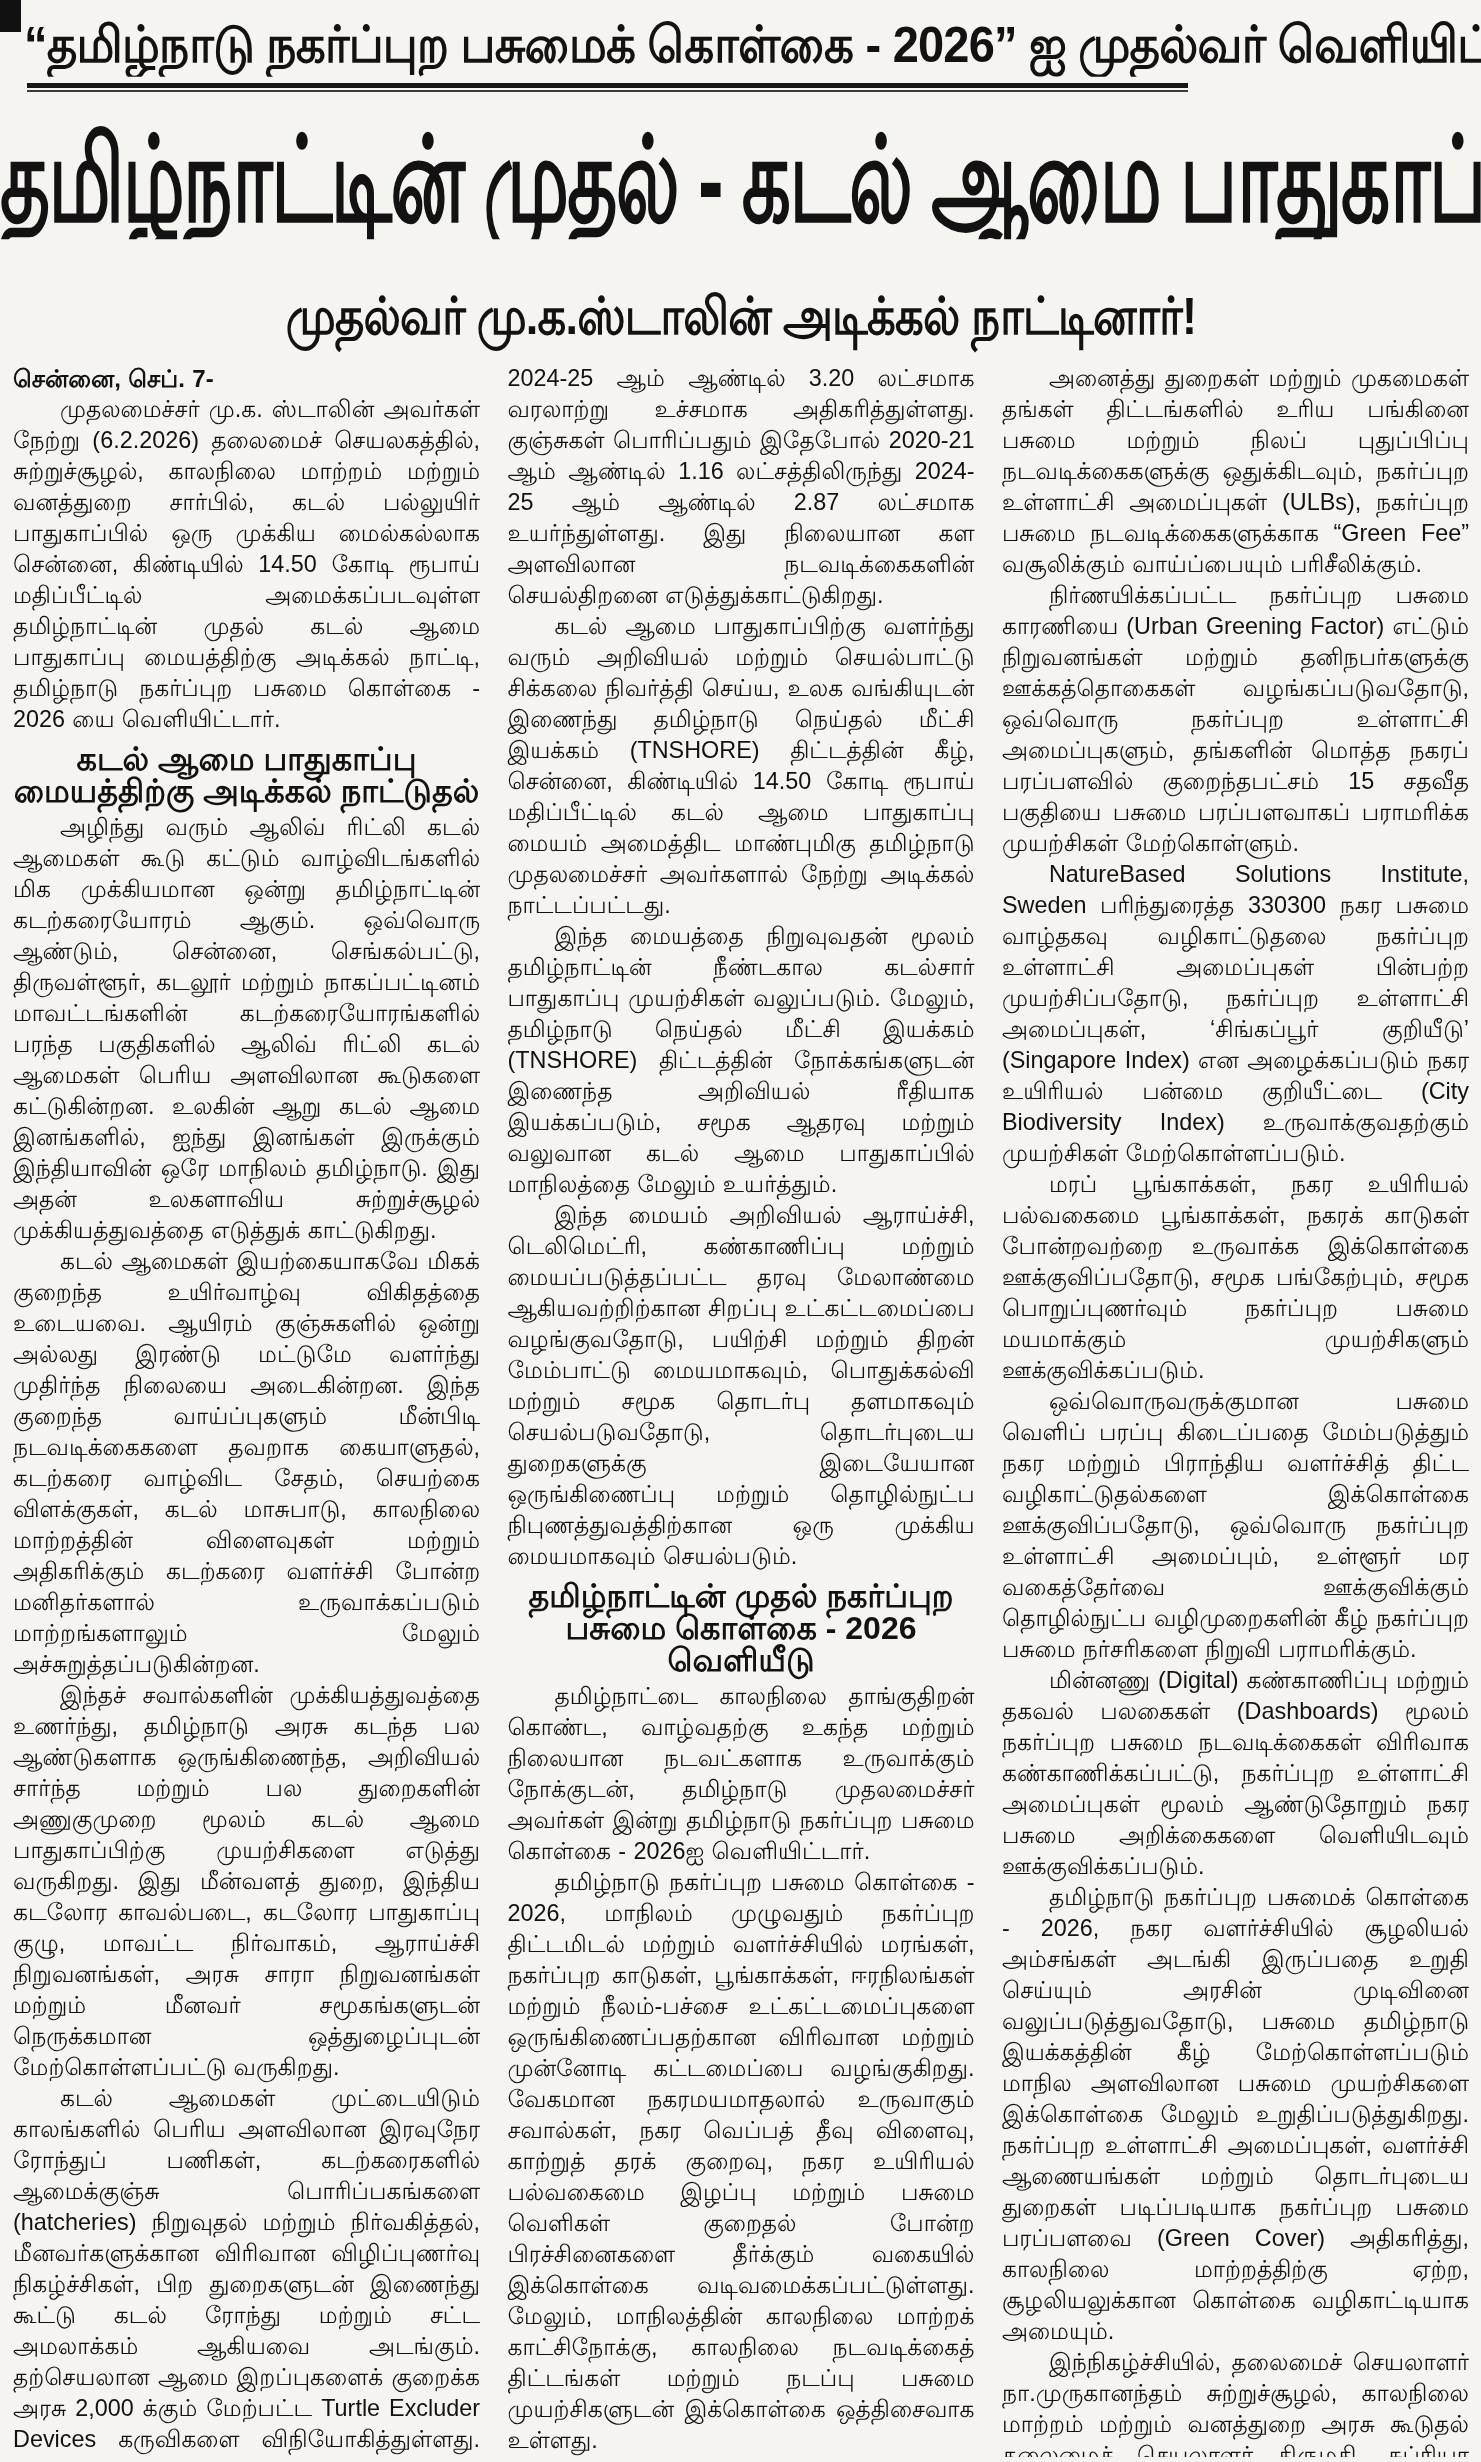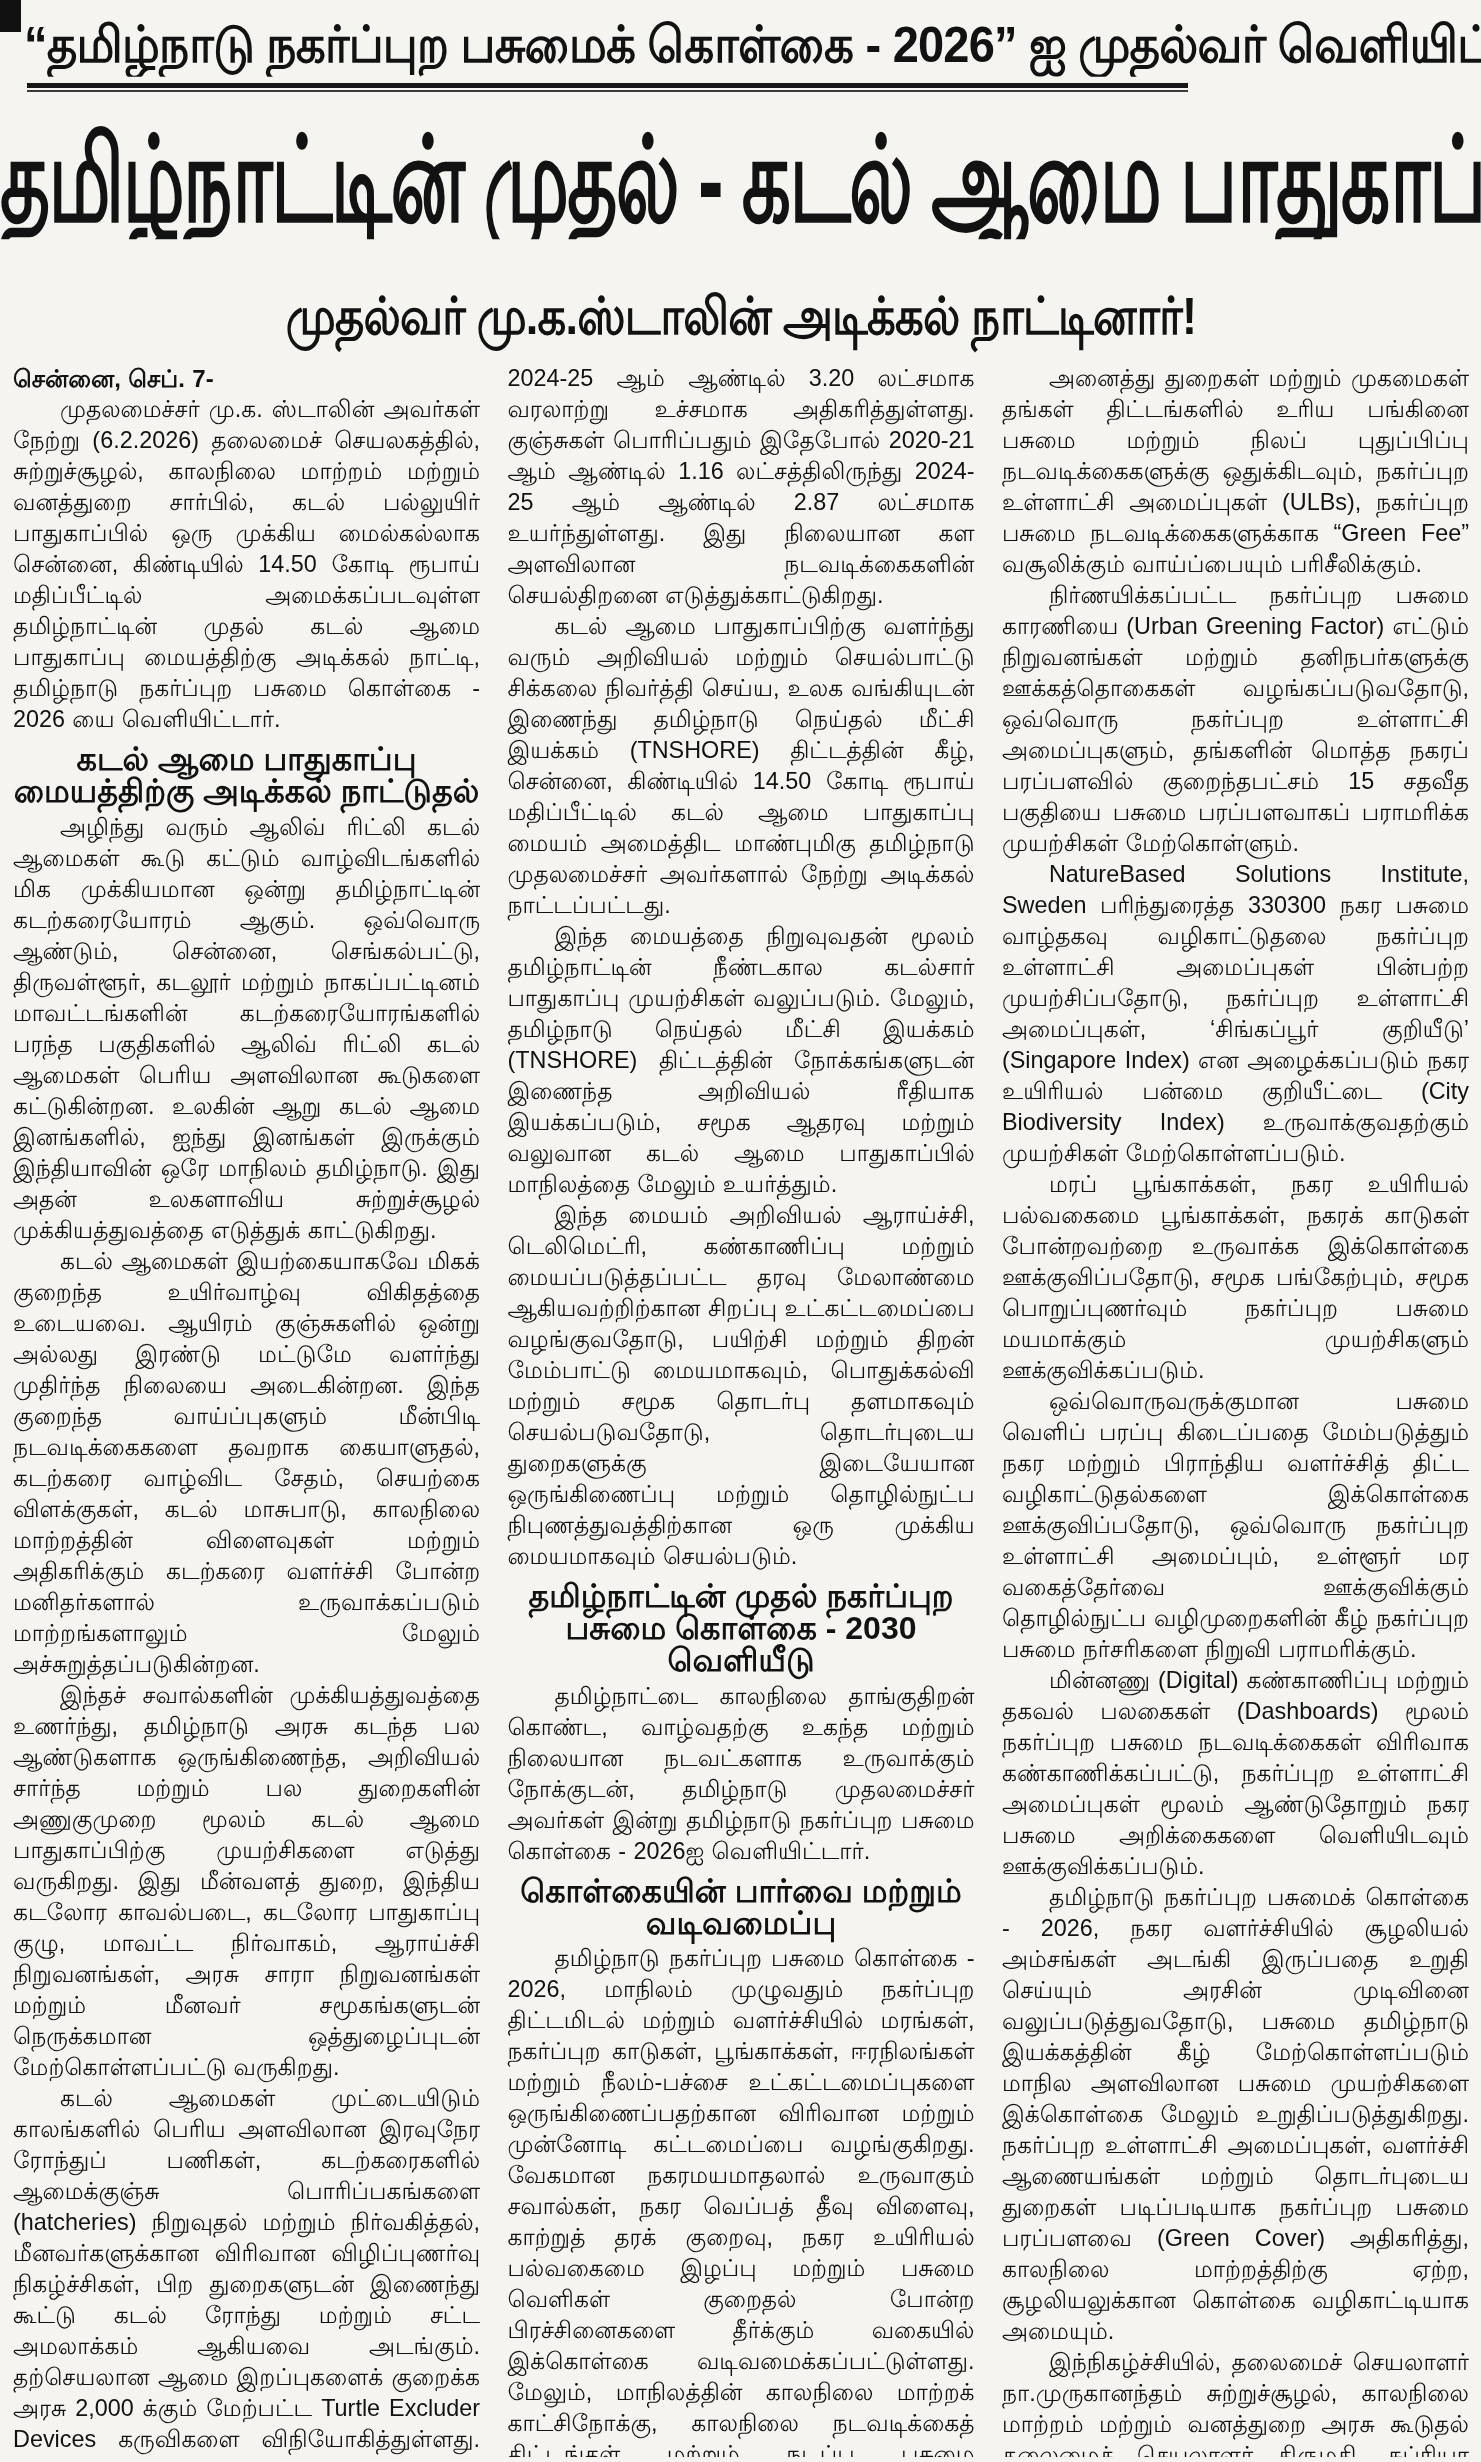--- a/index.html
+++ b/index.html
@@ -116,23 +116,22 @@
         <p>அழிந்து வரும் ஆலிவ் ரிட்லி கடல் ஆமைகள் கூடு கட்டும் வாழ்விடங்களில் மிக முக்கியமான ஒன்று தமிழ்நாட்டின் கடற்கரையோரம் ஆகும். ஒவ்வொரு ஆண்டும், சென்னை, செங்கல்பட்டு, திருவள்ளூர், கடலூர் மற்றும் நாகப்பட்டினம் மாவட்டங்களின் கடற்கரையோரங்களில் பரந்த பகுதிகளில் ஆலிவ் ரிட்லி கடல் ஆமைகள் பெரிய அளவிலான கூடுகளை கட்டுகின்றன. உலகின் ஆறு கடல் ஆமை இனங்களில், ஐந்து இனங்கள் இருக்கும் இந்தியாவின் ஒரே மாநிலம் தமிழ்நாடு. இது அதன் உலகளாவிய சுற்றுச்சூழல் முக்கியத்துவத்தை எடுத்துக் காட்டுகிறது.</p>
         <p>கடல் ஆமைகள் இயற்கையாகவே மிகக் குறைந்த உயிர்வாழ்வு விகிதத்தை உடையவை. ஆயிரம் குஞ்சுகளில் ஒன்று அல்லது இரண்டு மட்டுமே வளர்ந்து முதிர்ந்த நிலையை அடைகின்றன. இந்த குறைந்த வாய்ப்புகளும் மீன்பிடி நடவடிக்கைகளை தவறாக கையாளுதல், கடற்கரை வாழ்விட சேதம், செயற்கை விளக்குகள், கடல் மாசுபாடு, காலநிலை மாற்றத்தின் விளைவுகள் மற்றும் அதிகரிக்கும் கடற்கரை வளர்ச்சி போன்ற மனிதர்களால் உருவாக்கப்படும் மாற்றங்களாலும் மேலும் அச்சுறுத்தப்படுகின்றன.</p>
         <p>இந்தச் சவால்களின் முக்கியத்துவத்தை உணர்ந்து, தமிழ்நாடு அரசு கடந்த பல ஆண்டுகளாக ஒருங்கிணைந்த, அறிவியல் சார்ந்த மற்றும் பல துறைகளின் அணுகுமுறை மூலம் கடல் ஆமை பாதுகாப்பிற்கு முயற்சிகளை எடுத்து வருகிறது. இது மீன்வளத் துறை, இந்திய கடலோர காவல்படை, கடலோர பாதுகாப்பு குழு, மாவட்ட நிர்வாகம், ஆராய்ச்சி நிறுவனங்கள், அரசு சாரா நிறுவனங்கள் மற்றும் மீனவர் சமூகங்களுடன் நெருக்கமான ஒத்துழைப்புடன் மேற்கொள்ளப்பட்டு வருகிறது.</p>
         <p>கடல் ஆமைகள் முட்டையிடும் காலங்களில் பெரிய அளவிலான இரவுநேர ரோந்துப் பணிகள், கடற்கரைகளில் ஆமைக்குஞ்சு பொரிப்பகங்களை (hatcheries) நிறுவுதல் மற்றும் நிர்வகித்தல், மீனவர்களுக்கான விரிவான விழிப்புணர்வு நிகழ்ச்சிகள், பிற துறைகளுடன் இணைந்து கூட்டு கடல் ரோந்து மற்றும் சட்ட அமலாக்கம் ஆகியவை அடங்கும். தற்செயலான ஆமை இறப்புகளைக் குறைக்க அரசு 2,000 க்கும் மேற்பட்ட Turtle Excluder Devices கருவிகளை விநியோகித்துள்ளது. மேலும், இந்திய வனவிலங்கு நிறுவனம் (WII) மற்றும் மேம்பட்ட வனவிலங்கு பாதுகாப்பு நிறுவனத்துடன் இணைந்து செயற்கைக்கோள் தொலைத்தொடர்பு (satellite telemetry) மற்றும் ஃபிளிப்பர் டேக்கிங் (flipper tagging) ஆய்வுகளையும் மேற்கொண்டுள்ளது. இத்தொடர் முயற்சிகள் அளவிடக்கூடிய பாதுகாப்பு ஆதாயங்களை ஏற்படுத்தியுள்ளன.</p>
       </div>
       <div class="column">
         <p class="cont">2024-25 ஆம் ஆண்டில் 3.20 லட்சமாக வரலாற்று உச்சமாக அதிகரித்துள்ளது. குஞ்சுகள் பொரிப்பதும் இதேபோல் 2020-21 ஆம் ஆண்டில் 1.16 லட்சத்திலிருந்து 2024-25 ஆம் ஆண்டில் 2.87 லட்சமாக உயர்ந்துள்ளது. இது நிலையான கள அளவிலான நடவடிக்கைகளின் செயல்திறனை எடுத்துக்காட்டுகிறது.</p>
         <p>கடல் ஆமை பாதுகாப்பிற்கு வளர்ந்து வரும் அறிவியல் மற்றும் செயல்பாட்டு சிக்கலை நிவர்த்தி செய்ய, உலக வங்கியுடன் இணைந்து தமிழ்நாடு நெய்தல் மீட்சி இயக்கம் (TNSHORE) திட்டத்தின் கீழ், சென்னை, கிண்டியில் 14.50 கோடி ரூபாய் மதிப்பீட்டில் கடல் ஆமை பாதுகாப்பு மையம் அமைத்திட மாண்புமிகு தமிழ்நாடு முதலமைச்சர் அவர்களால் நேற்று அடிக்கல் நாட்டப்பட்டது.</p>
         <p>இந்த மையத்தை நிறுவுவதன் மூலம் தமிழ்நாட்டின் நீண்டகால கடல்சார் பாதுகாப்பு முயற்சிகள் வலுப்படும். மேலும், தமிழ்நாடு நெய்தல் மீட்சி இயக்கம் (TNSHORE) திட்டத்தின் நோக்கங்களுடன் இணைந்த அறிவியல் ரீதியாக இயக்கப்படும், சமூக ஆதரவு மற்றும் வலுவான கடல் ஆமை பாதுகாப்பில் மாநிலத்தை மேலும் உயர்த்தும்.</p>
         <p>இந்த மையம் அறிவியல் ஆராய்ச்சி, டெலிமெட்ரி, கண்காணிப்பு மற்றும் மையப்படுத்தப்பட்ட தரவு மேலாண்மை ஆகியவற்றிற்கான சிறப்பு உட்கட்டமைப்பை வழங்குவதோடு, பயிற்சி மற்றும் திறன் மேம்பாட்டு மையமாகவும், பொதுக்கல்வி மற்றும் சமூக தொடர்பு தளமாகவும் செயல்படுவதோடு, தொடர்புடைய துறைகளுக்கு இடையேயான ஒருங்கிணைப்பு மற்றும் தொழில்நுட்ப நிபுணத்துவத்திற்கான ஒரு முக்கிய மையமாகவும் செயல்படும்.</p>
-        <h3>தமிழ்நாட்டின் முதல் நகர்ப்புற பசுமை கொள்கை - 2030 வெளியீடு</h3>
+        <h3>தமிழ்நாட்டின் முதல் நகர்ப்புற பசுமை கொள்கை - 2026 வெளியீடு</h3>
         <p>தமிழ்நாட்டை காலநிலை தாங்குதிறன் கொண்ட, வாழ்வதற்கு உகந்த மற்றும் நிலையான நடவட்களாக உருவாக்கும் நோக்குடன், தமிழ்நாடு முதலமைச்சர் அவர்கள் இன்று தமிழ்நாடு நகர்ப்புற பசுமை கொள்கை - 2026ஐ வெளியிட்டார்.</p>
-        <h3>கொள்கையின் பார்வை மற்றும் வடிவமைப்பு</h3>
         <p>தமிழ்நாடு நகர்ப்புற பசுமை கொள்கை - 2026, மாநிலம் முழுவதும் நகர்ப்புற திட்டமிடல் மற்றும் வளர்ச்சியில் மரங்கள், நகர்ப்புற காடுகள், பூங்காக்கள், ஈரநிலங்கள் மற்றும் நீலம்-பச்சை உட்கட்டமைப்புகளை ஒருங்கிணைப்பதற்கான விரிவான மற்றும் முன்னோடி கட்டமைப்பை வழங்குகிறது. வேகமான நகரமயமாதலால் உருவாகும் சவால்கள், நகர வெப்பத் தீவு விளைவு, காற்றுத் தரக் குறைவு, நகர உயிரியல் பல்வகைமை இழப்பு மற்றும் பசுமை வெளிகள் குறைதல் போன்ற பிரச்சினைகளை தீர்க்கும் வகையில் இக்கொள்கை வடிவமைக்கப்பட்டுள்ளது. மேலும், மாநிலத்தின் காலநிலை மாற்றக் காட்சிநோக்கு, காலநிலை நடவடிக்கைத் திட்டங்கள் மற்றும் நடப்பு பசுமை முயற்சிகளுடன் இக்கொள்கை ஒத்திசைவாக உள்ளது.</p>
       </div>
       <div class="column">
         <p>அனைத்து துறைகள் மற்றும் முகமைகள் தங்கள் திட்டங்களில் உரிய பங்கினை பசுமை மற்றும் நிலப் புதுப்பிப்பு நடவடிக்கைகளுக்கு ஒதுக்கிடவும், நகர்ப்புற உள்ளாட்சி அமைப்புகள் (ULBs), நகர்ப்புற பசுமை நடவடிக்கைகளுக்காக “Green Fee” வசூலிக்கும் வாய்ப்பையும் பரிசீலிக்கும்.</p>
         <p>நிர்ணயிக்கப்பட்ட நகர்ப்புற பசுமை காரணியை (Urban Greening Factor) எட்டும் நிறுவனங்கள் மற்றும் தனிநபர்களுக்கு ஊக்கத்தொகைகள் வழங்கப்படுவதோடு, ஒவ்வொரு நகர்ப்புற உள்ளாட்சி அமைப்புகளும், தங்களின் மொத்த நகரப் பரப்பளவில் குறைந்தபட்சம் 15 சதவீத பகுதியை பசுமை பரப்பளவாகப் பராமரிக்க முயற்சிகள் மேற்கொள்ளும்.</p>
         <p>NatureBased Solutions Institute, Sweden பரிந்துரைத்த 330300 நகர பசுமை வாழ்தகவு வழிகாட்டுதலை நகர்ப்புற உள்ளாட்சி அமைப்புகள் பின்பற்ற முயற்சிப்பதோடு, நகர்ப்புற உள்ளாட்சி அமைப்புகள், ‘சிங்கப்பூர் குறியீடு’ (Singapore Index) என அழைக்கப்படும் நகர உயிரியல் பன்மை குறியீட்டை (City Biodiversity Index) உருவாக்குவதற்கும் முயற்சிகள் மேற்கொள்ளப்படும்.</p>
         <p>மரப் பூங்காக்கள், நகர உயிரியல் பல்வகைமை பூங்காக்கள், நகரக் காடுகள் போன்றவற்றை உருவாக்க இக்கொள்கை ஊக்குவிப்பதோடு, சமூக பங்கேற்பும், சமூக பொறுப்புணர்வும் நகர்ப்புற பசுமை மயமாக்கும் முயற்சிகளும் ஊக்குவிக்கப்படும்.</p>
         <p>ஒவ்வொருவருக்குமான பசுமை வெளிப் பரப்பு கிடைப்பதை மேம்படுத்தும் நகர மற்றும் பிராந்திய வளர்ச்சித் திட்ட வழிகாட்டுதல்களை இக்கொள்கை ஊக்குவிப்பதோடு, ஒவ்வொரு நகர்ப்புற உள்ளாட்சி அமைப்பும், உள்ளூர் மர வகைத்தேர்வை ஊக்குவிக்கும் தொழில்நுட்ப வழிமுறைகளின் கீழ் நகர்ப்புற பசுமை நர்சரிகளை நிறுவி பராமரிக்கும்.</p>
         <p>மின்னணு (Digital) கண்காணிப்பு மற்றும் தகவல் பலகைகள் (Dashboards) மூலம் நகர்ப்புற பசுமை நடவடிக்கைகள் விரிவாக கண்காணிக்கப்பட்டு, நகர்ப்புற உள்ளாட்சி அமைப்புகள் மூலம் ஆண்டுதோறும் நகர பசுமை அறிக்கைகளை வெளியிடவும் ஊக்குவிக்கப்படும்.</p>
         <p>தமிழ்நாடு நகர்ப்புற பசுமைக் கொள்கை - 2026, நகர வளர்ச்சியில் சூழலியல் அம்சங்கள் அடங்கி இருப்பதை உறுதி செய்யும் அரசின் முடிவினை வலுப்படுத்துவதோடு, பசுமை தமிழ்நாடு இயக்கத்தின் கீழ் மேற்கொள்ளப்படும் மாநில அளவிலான பசுமை முயற்சிகளை இக்கொள்கை மேலும் உறுதிப்படுத்துகிறது. நகர்ப்புற உள்ளாட்சி அமைப்புகள், வளர்ச்சி ஆணையங்கள் மற்றும் தொடர்புடைய துறைகள் படிப்படியாக நகர்ப்புற பசுமை பரப்பளவை (Green Cover) அதிகரித்து, காலநிலை மாற்றத்திற்கு ஏற்ற, சூழலியலுக்கான கொள்கை வழிகாட்டியாக அமையும்.</p>

